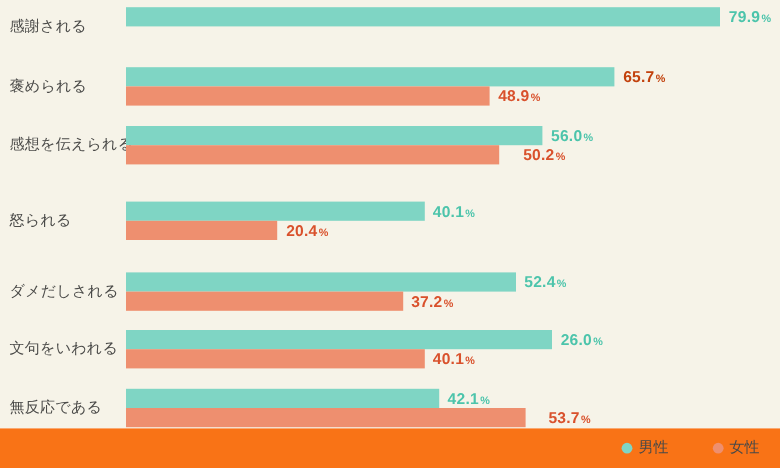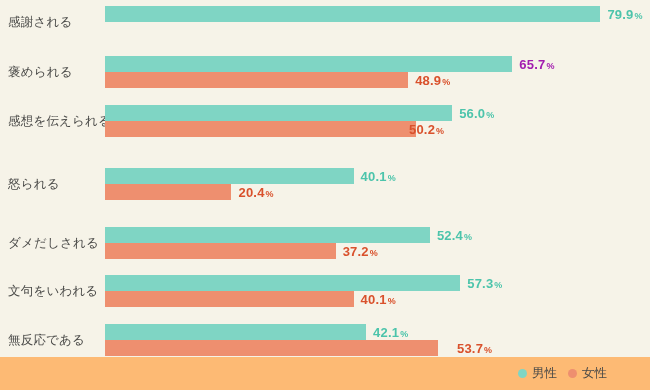--- a/index.html
+++ b/index.html
@@ -74,33 +74,33 @@
     font-size: 9px;
     font-weight: bold;
     margin-left: 1px;
   }
   .legend {
     position: absolute;
     left: 0;
     top: 357px;
     width: 650px;
     height: 33px;
-    background: #fdba74;
+    background: #f97316;
   }
   .legend-item {
     position: absolute;
     top: 8px;
     display: flex;
     align-items: center;
     gap: 5px;
     font-size: 12.5px;
     color: #4a4a48;
   }
   .legend-item.male   { left: 518px; }
-  .legend-item.female { left: 568px; }
+  .legend-item.female { left: 594px; }
   .legend-dot {
     width: 9px;
     height: 9px;
     border-radius: 50%;
     display: inline-block;
   }
   .legend-dot.male   { background: #7fd5c4; }
   .legend-dot.female { background: #ee8f6f; }
 </style>
 </head>
@@ -114,36 +114,36 @@
         <div class="cat-label">感謝される</div>
         <div class="bar-row male" style="width: 545px; text-align: right;">
           <div class="bar male" style="width: 495.38px; background: rgb(127, 213, 196);"></div>
           <div class="val male" style="left: 502.38px; color: rgb(76, 196, 171);"><span>79.9</span><span class="pct">%</span></div>
         </div>
       </div>
       <div class="group" style="top: 56px; height: 32px;">
         <div class="cat-label">褒められる</div>
         <div class="bar-row male" style="width: 545px;">
           <div class="bar male" style="width: 407.34px; background: rgb(127, 213, 196);"></div>
-          <div class="val male" style="left: 414.34px; color: #a21caf;"><span>65.7</span><span class="pct">%</span></div>
+          <div class="val male" style="left: 414.34px; color: #c2410c;"><span>65.7</span><span class="pct">%</span></div>
         </div>
         <div class="bar-row female" style="width: 476px;">
           <div class="bar female" style="width: 303.18px; background: rgb(238, 143, 111);"></div>
           <div class="val female" style="left: 310.18px; color: rgb(217, 81, 44);"><span>48.9</span><span class="pct">%</span></div>
         </div>
       </div>
       <div class="group" style="top: 105px; height: 32px;">
         <div class="cat-label">感想を伝えられる</div>
         <div class="bar-row male" style="width: 545px;">
           <div class="bar male" style="width: 347.2px; background: rgb(127, 213, 196);"></div>
           <div class="val male" style="left: 354.2px; color: rgb(76, 196, 171);"><span>56.0</span><span class="pct">%</span></div>
         </div>
         <div class="bar-row female" style="width: 545px;">
           <div class="bar female" style="width: 311.24px; background: rgb(238, 143, 111);"></div>
-          <div class="val female" style="left: 304px; color: rgb(217, 81, 44);"><span>50.2</span><span class="pct">%</span></div>
+          <div class="val female" style="left: 331px; color: rgb(217, 81, 44);"><span>50.2</span><span class="pct">%</span></div>
         </div>
       </div>
       <div class="group" style="top: 168px; height: 32px;">
         <div class="cat-label">怒られる</div>
         <div class="bar-row male" style="width: 545px;">
           <div class="bar male" style="width: 248.62px; background: rgb(127, 213, 196);"></div>
           <div class="val male" style="left: 255.62px; color: rgb(76, 196, 171);"><span>40.1</span><span class="pct">%</span></div>
         </div>
         <div class="bar-row female" style="width: 545px;">
           <div class="bar female" style="width: 126.48px; background: rgb(238, 143, 111);"></div>
@@ -158,21 +158,21 @@
         </div>
         <div class="bar-row female" style="width: 473px;">
           <div class="bar female" style="width: 230.64px; background: rgb(238, 143, 111);"></div>
           <div class="val female" style="left: 237.64px; color: rgb(217, 81, 44);"><span>37.2</span><span class="pct">%</span></div>
         </div>
       </div>
       <div class="group" style="top: 275px; height: 32px;">
         <div class="cat-label">文句をいわれる</div>
         <div class="bar-row male" style="width: 545px;">
           <div class="bar male" style="width: 355.26px; background: rgb(127, 213, 196);"></div>
-          <div class="val male" style="left: 362.26px; color: rgb(76, 196, 171);"><span>57.3</span><span class="pct">%</span></div>
+          <div class="val male" style="left: 362.26px; color: rgb(76, 196, 171);"><span>26.0</span><span class="pct">%</span></div>
         </div>
         <div class="bar-row female" style="width: 545px;">
           <div class="bar female" style="width: 248.62px; background: rgb(238, 143, 111);"></div>
           <div class="val female" style="left: 255.62px; color: rgb(217, 81, 44);"><span>40.1</span><span class="pct">%</span></div>
         </div>
       </div>
       <div class="group" style="top: 324px; height: 32px;">
         <div class="cat-label">無反応である</div>
         <div class="bar-row male" style="width: 545px;">
           <div class="bar male" style="width: 261.02px; background: rgb(127, 213, 196);"></div>

